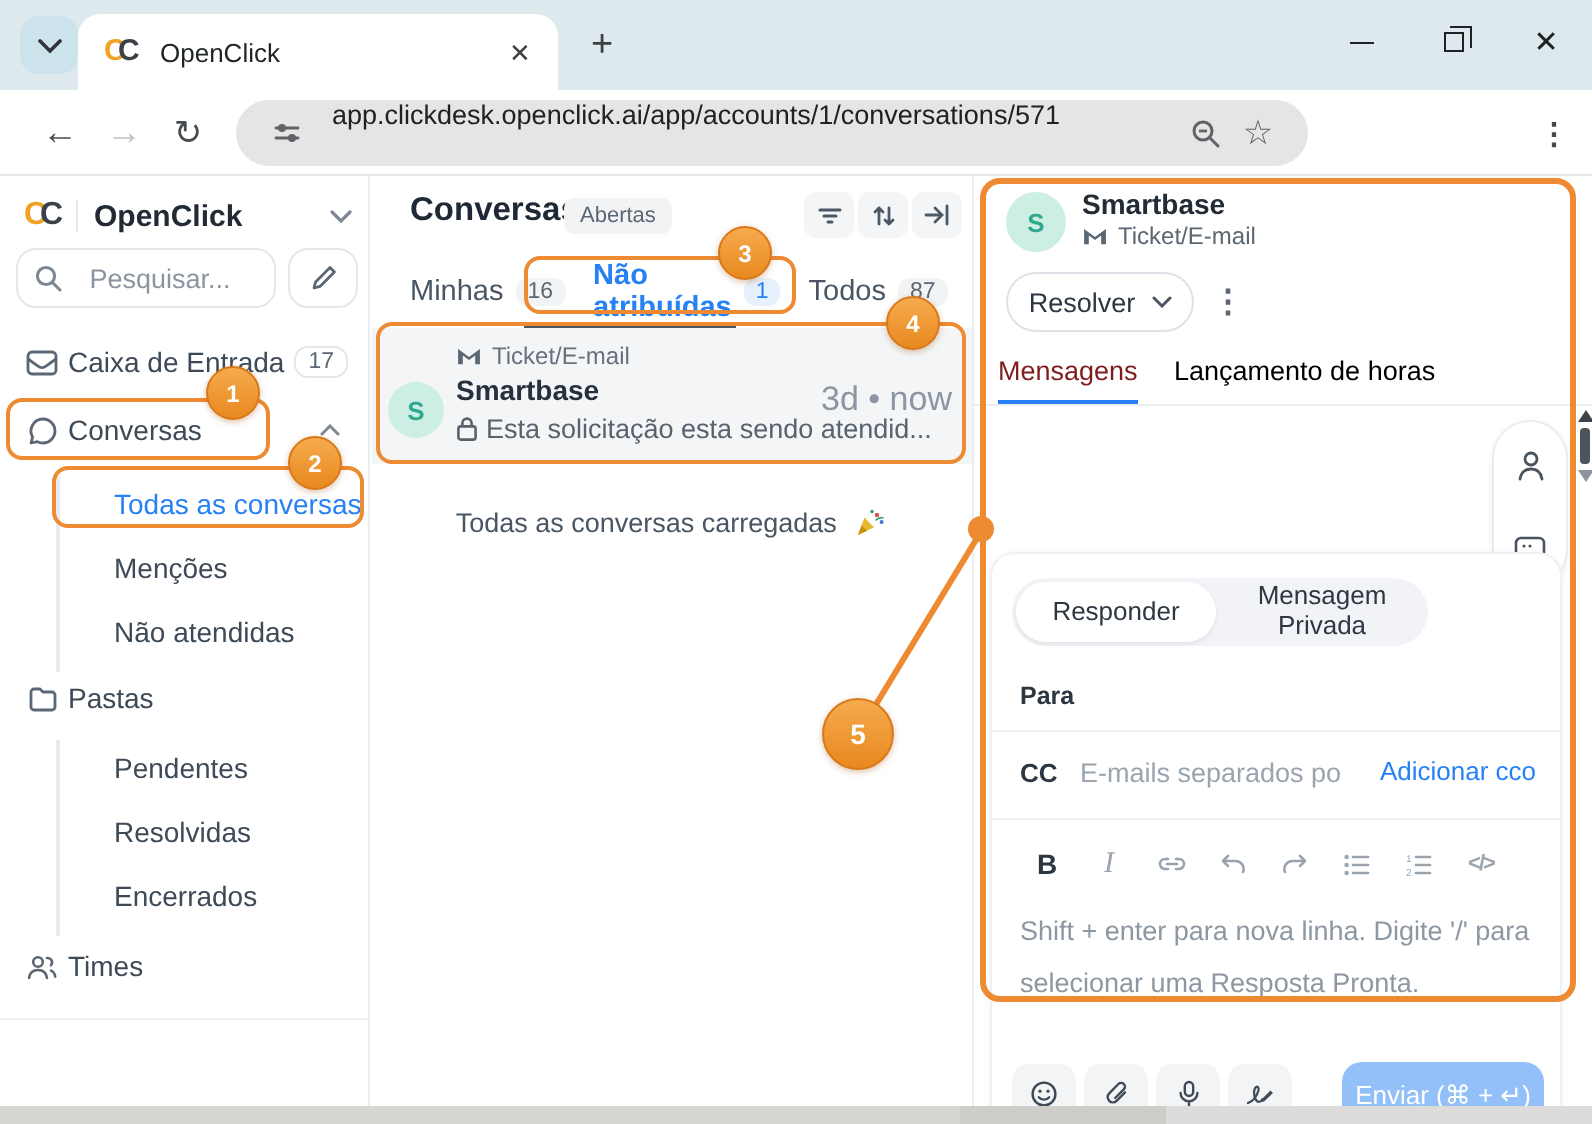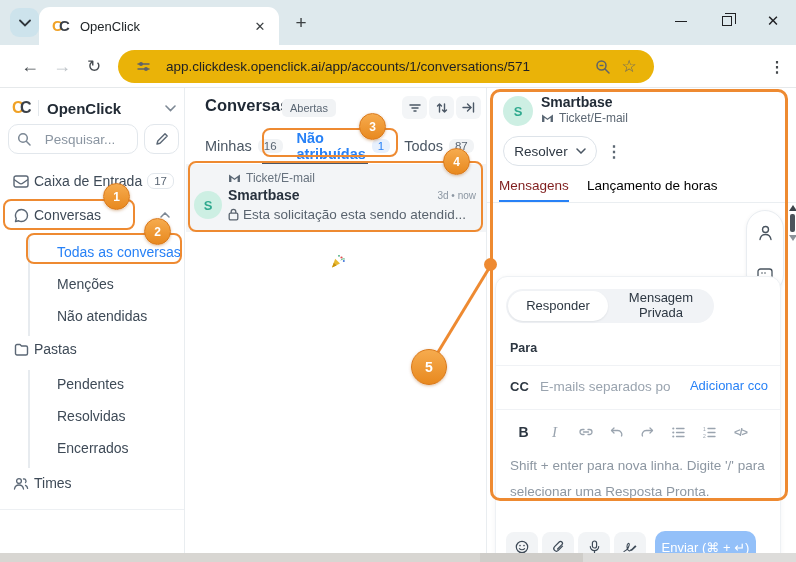--- a/index.html
+++ b/index.html
@@ -19,21 +19,21 @@
   .newtab-btn { position:absolute; left:288px; top:10px; width:26px; height:26px; display:flex; align-items:center; justify-content:center; font-size:19px; color:#3c4043; }
   .win-controls { position:absolute; right:0; top:0; height:42px; display:flex; }
   .win-btn { width:46px; height:42px; display:flex; align-items:center; justify-content:center; color:#202124; }
   .wb-min { width:12px; border-top:1.5px solid #202124; }
   .wb-restore { position:relative; width:10px; height:10px; border:1.2px solid #202124; background:#dee9ed; }
   .wb-restore:before { content:""; position:absolute; left:2px; top:-4px; width:10px; height:10px; border:1.2px solid #202124; border-left:none; border-bottom:none; }
   .wb-close { font-size:15px; }
 
   .toolbar { position:absolute; top:45px; left:0; right:0; height:43px; background:#fff; border-bottom:1px solid #e6e9eb; }
   .nav-ico { position:absolute; top:0; width:30px; height:43px; display:flex; align-items:center; justify-content:center; font-size:18px; color:#474c51; }
-  .omnibox { position:absolute; left:118px; top:5px; width:536px; height:33px; border-radius:17px; background:#eab308; display:flex; align-items:center; padding:0 12px; }
+  .omnibox { position:absolute; left:118px; top:5px; width:536px; height:33px; border-radius:17px; background:#e5e5e5; display:flex; padding:0 12px; }
   .omni-url { flex:1; font-size:13.5px; color:#202124; margin-left:10px; white-space:nowrap; overflow:hidden; }
   .omni-ico { color:#5f6368; display:flex; align-items:center; justify-content:center; width:26px; }
   .menu-dots { position:absolute; right:8px; top:10px; width:22px; height:24px; display:flex; align-items:center; justify-content:center; color:#45494d; font-size:15px; letter-spacing:0; font-weight:700; }
 
   
   .app { position:absolute; top:88px; left:0; right:0; bottom:9px; background:#fff; }
   .sidebar { position:absolute; left:0; top:0; bottom:0; width:185px; border-right:1px solid #e9edf0; background:#fff; }
   .listcol  { position:absolute; left:185px; top:0; width:302px; bottom:0; border-right:1px solid #e9edf0; background:#fff; }
   .chatpanel{ position:absolute; left:487px; top:0; right:0; bottom:0; background:#fff; }
 
@@ -65,21 +65,21 @@
   .ltab { display:flex; align-items:center; margin-right:14px; }
   .ltab .lbl { margin-right:6px; }
   .ltab .cnt { font-size:11.5px; color:#5a6673; background:#f1f3f5; border-radius:6px; padding:1px 6px; }
   .ltab.active .lbl { color:#2781f6; font-weight:700; }
   .ltab.active .cnt { background:#e7f0fd; color:#2781f6; }
   .active-underline { position:absolute; left:77px; top:73px; width:106px; height:4px; background:#4b5663; border-radius:1px; }
   .conv-card { position:absolute; left:1px; top:76px; width:300px; height:68px; background:#f3f5f7; }
   .conv-avatar { position:absolute; left:8px; top:27px; width:28px; height:28px; border-radius:50%; background:#cdefe3; color:#2fa98e; font-size:13px; font-weight:700; display:flex; align-items:center; justify-content:center; }
   .conv-ch { position:absolute; left:42px; top:7px; display:flex; align-items:center; font-size:12px; color:#67727e; }
   .conv-name { position:absolute; left:42px; top:23px; font-size:14px; font-weight:700; color:#27313d; }
-  .conv-time { position:absolute; right:10px; top:26px; font-size:10px; color:#8b96a2; }
+  .conv-time { position:absolute; right:10px; top:26px; font-size:17px; color:#8b96a2; }
   .conv-preview { position:absolute; left:42px; top:43px; width:246px; display:flex; align-items:center; font-size:13.5px; color:#59636e; white-space:nowrap; overflow:hidden; }
   .conv-preview span { overflow:hidden; text-overflow:ellipsis; margin-left:4px; }
   .end-msg { position:absolute; left:0; right:0; top:166px; text-align:center; font-size:13.5px; color:#4a5663; }
   .end-msg svg { vertical-align:-3px; margin-left:5px; }
 
   
   .chat-avatar { position:absolute; left:16px; top:8px; width:30px; height:30px; border-radius:50%; background:#cdefe3; color:#2fa98e; font-size:13px; font-weight:700; display:flex; align-items:center; justify-content:center; }
   .chat-name { position:absolute; left:54px; top:6px; font-size:14px; font-weight:700; color:#222c37; }
   .chat-ch { position:absolute; left:54px; top:23px; display:flex; align-items:center; font-size:12px; color:#5c6773; }
   .resolve-btn { position:absolute; left:16px; top:48px; width:94px; height:30px; border:1px solid #dde3e9; border-radius:16px; background:#fff; display:flex; align-items:center; justify-content:center; font-size:13.5px; color:#2d3742; }
@@ -106,21 +106,21 @@
   .cc-input { position:absolute; left:44px; top:97px; width:132px; height:24px; border:none; outline:none; font-size:13.5px; color:#55606c; font-family:inherit; }
   .cc-input::placeholder { color:#9aa4af; }
   .bcc-link { position:absolute; right:12px; top:101px; font-size:13px; color:#2781f6; }
   .fmt-bar { position:absolute; left:12px; top:140px; right:12px; height:30px; display:flex; align-items:center; }
   .fmt-btn { width:31px; height:26px; display:flex; align-items:center; justify-content:center; color:#9aa4af; }
   .fmt-b { font-weight:800; font-size:14px; color:#2d3742; }
   .fmt-i { font-family:"Liberation Serif",serif; font-style:italic; font-size:15px; }
   .fmt-code { font-size:11px; font-weight:700; letter-spacing:-1px; }
   .editor-ph { position:absolute; left:14px; top:176px; width:262px; font-size:13.5px; color:#8d97a2; line-height:26px; }
   .send-row-btn { position:absolute; width:32px; height:30px; top:255px; background:#f2f4f6; border-radius:8px; display:flex; align-items:center; justify-content:center; color:#3e4a57; }
-  .send-btn { position:absolute; right:24px; top:254px; width:101px; height:32px; background:#93c0f9; border-radius:10px; color:#fff; font-size:13px; display:flex; align-items:center; justify-content:center; }
+  .send-btn { position:absolute; right:8px; top:254px; width:101px; height:32px; background:#93c0f9; border-radius:10px; color:#fff; font-size:13px; display:flex; align-items:center; justify-content:center; }
 
   
   .anno-box { position:absolute; border:2.5px solid #ee8a31; border-radius:8px; pointer-events:none; }
   .anno-box.big { border-width:3px; border-radius:10px; }
   .anno-circle { position:absolute; width:27px; height:27px; border-radius:50%; background:linear-gradient(180deg,#f6ab4e,#e8891f); border:1px solid #d9781a; color:#fff; font-size:12px; font-weight:700; display:flex; align-items:center; justify-content:center; box-shadow:0 1px 3px rgba(160,80,0,.35); pointer-events:none; }
   .anno-circle.lg { width:36px; height:36px; font-size:14px; }
   .anno-dot { position:absolute; width:13px; height:13px; border-radius:50%; background:#ee8a31; pointer-events:none; }
   #anno-line-svg { position:absolute; left:0; top:0; pointer-events:none; }
 
   .bottom-strip { position:absolute; left:0; right:0; bottom:0; height:9px; background:#d8d6d2; }
@@ -334,20 +334,21 @@
         <div class="conv-preview">
           <svg width="11" height="13" viewBox="0 0 11 13" style="flex:none;">
               <rect x="1.2" y="5.2" width="8.6" height="6.6" rx="1.2" fill="none" stroke="#59636e" stroke-width="1.3"></rect>
               <path d="M3.2 5V3.6a2.3 2.3 0 014.6 0V5" fill="none" stroke="#59636e" stroke-width="1.3"></path>
             </svg>
           <span>Esta solicitação esta sendo atendid...</span>
         </div>
       </div>
 
       <div class="end-msg">
+        <span>Todas as conversas carregadas</span>
         <svg width="16" height="15" viewBox="0 0 16 15">
             <polygon points="2,13.5 5.2,4.8 10,9.6" fill="#e8b931"></polygon>
             <polygon points="2,13.5 3.8,8.7 6.6,11.4" fill="#c9920d"></polygon>
             <circle cx="11.5" cy="3.5" r="1.1" fill="#e04f4f"></circle>
             <circle cx="13.8" cy="7" r="1" fill="#3f74d8"></circle>
             <circle cx="9" cy="1.8" r="0.9" fill="#35a46c"></circle>
             <path d="M10.8 6.2c1.2-1.2 2.6-1.6 4-1.2" fill="none" stroke="#35a46c" stroke-width="0.9"></path>
           </svg>
       </div>
     </div>

